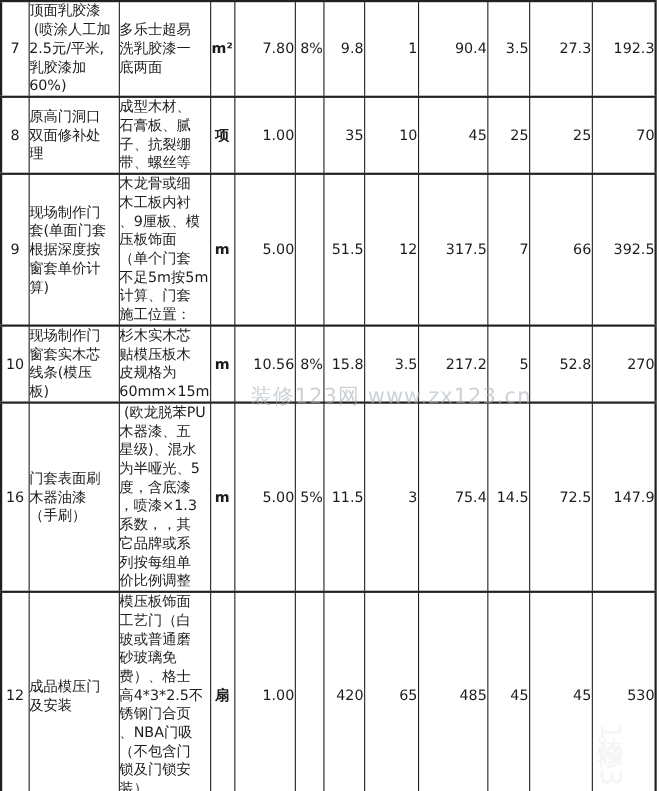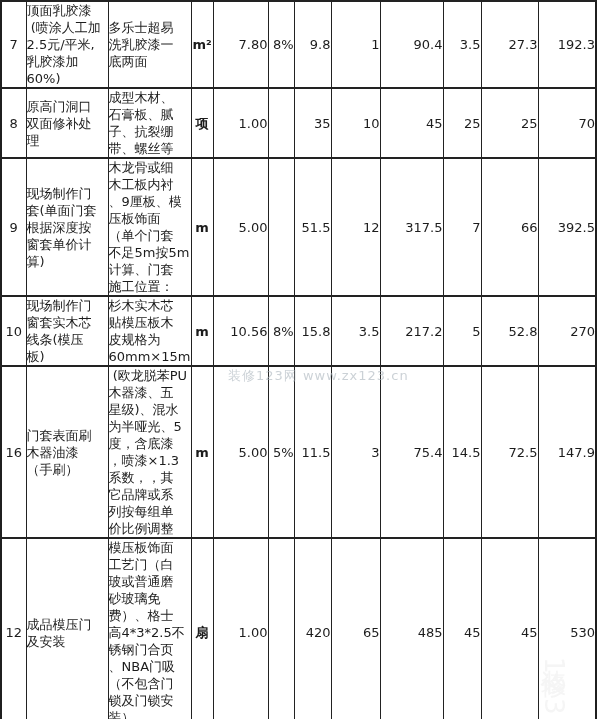--- a/index.html
+++ b/index.html
@@ -39,27 +39,26 @@
   
   .r0{height:85px;}
   .r1{height:63px;}
   .r2{height:136px;}
   .r3{height:66px;}
   .r4{height:168px;}
   .r5{height:182px;}
   .wm-main{
     position:absolute;
     left:228px;top:347px;
-    font-size:13px;
+    font-size:19px;
     letter-spacing:1px;
     color:#aab4bc;
     opacity:0.6;
     white-space:nowrap;
     pointer-events:none;
-    margin-top:20px;
   }
   .wm-corner{
     position:absolute;
     right:28px;bottom:-4px;
     font-size:26px;
     color:#ededed;
     opacity:0.55;
     writing-mode:vertical-rl;
     letter-spacing:4px;
     pointer-events:none;

